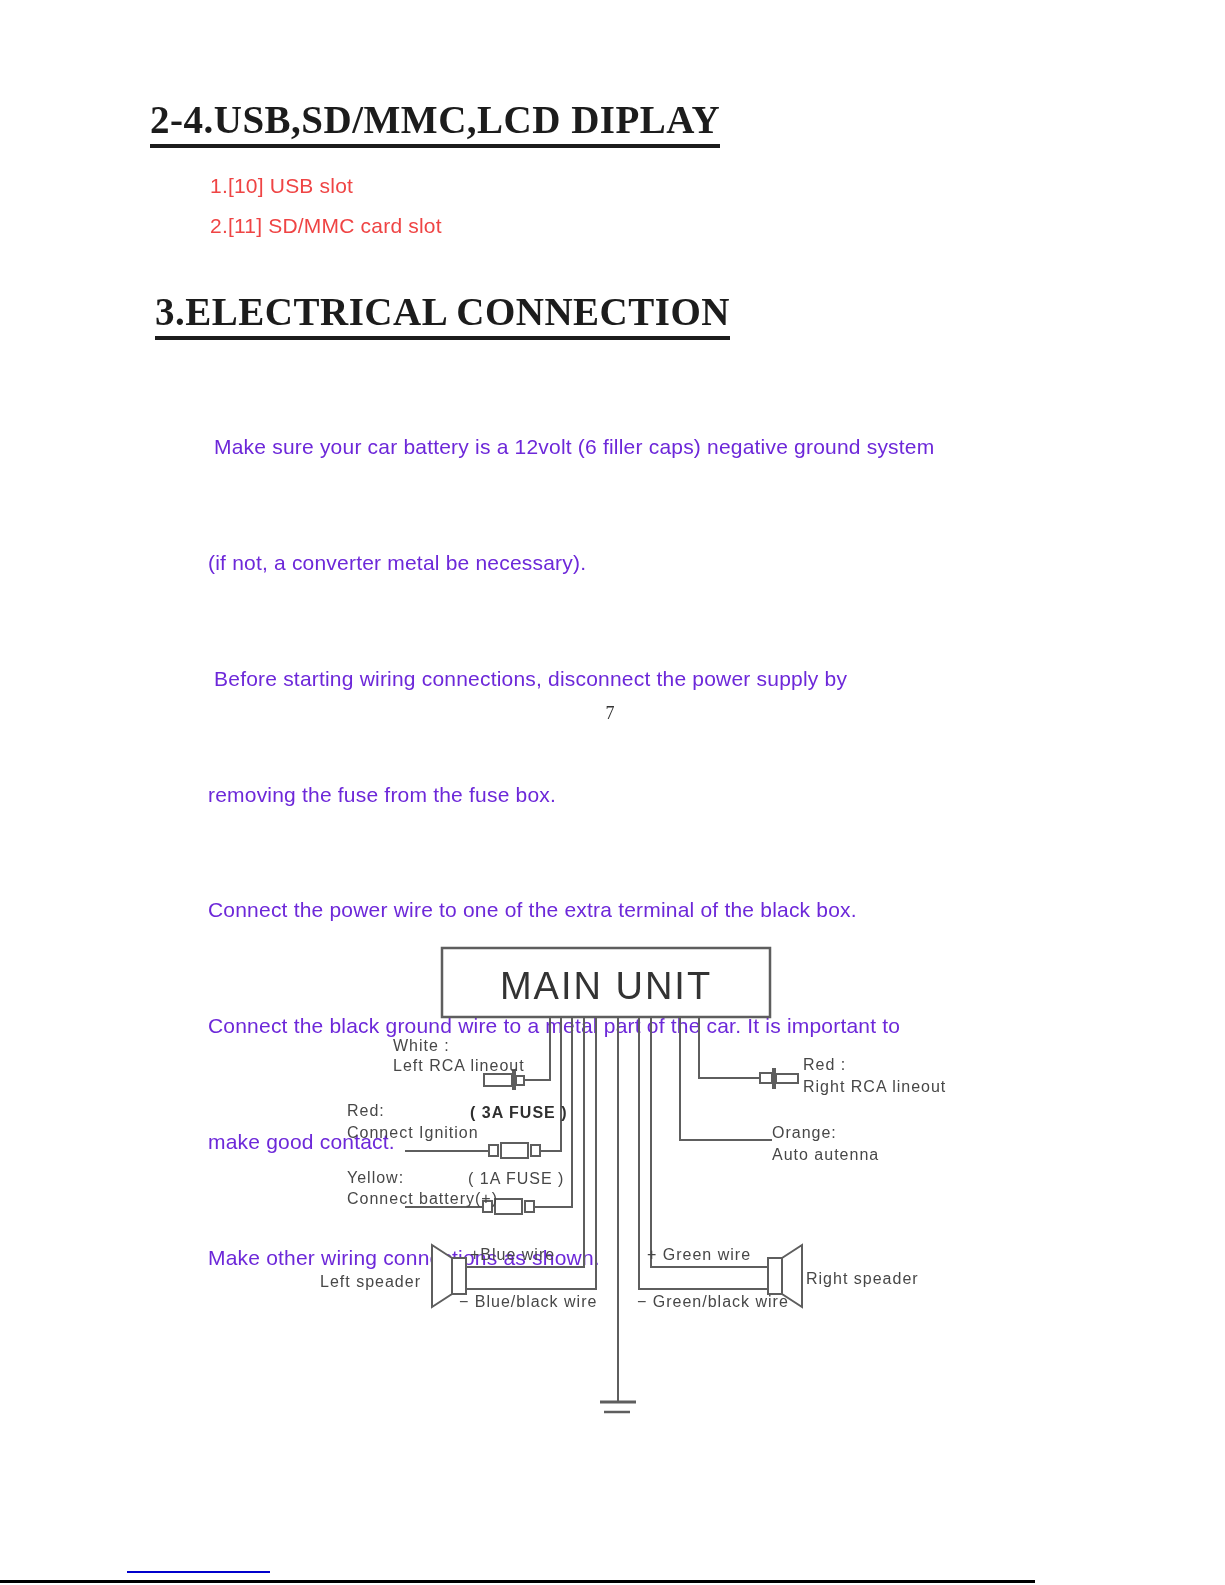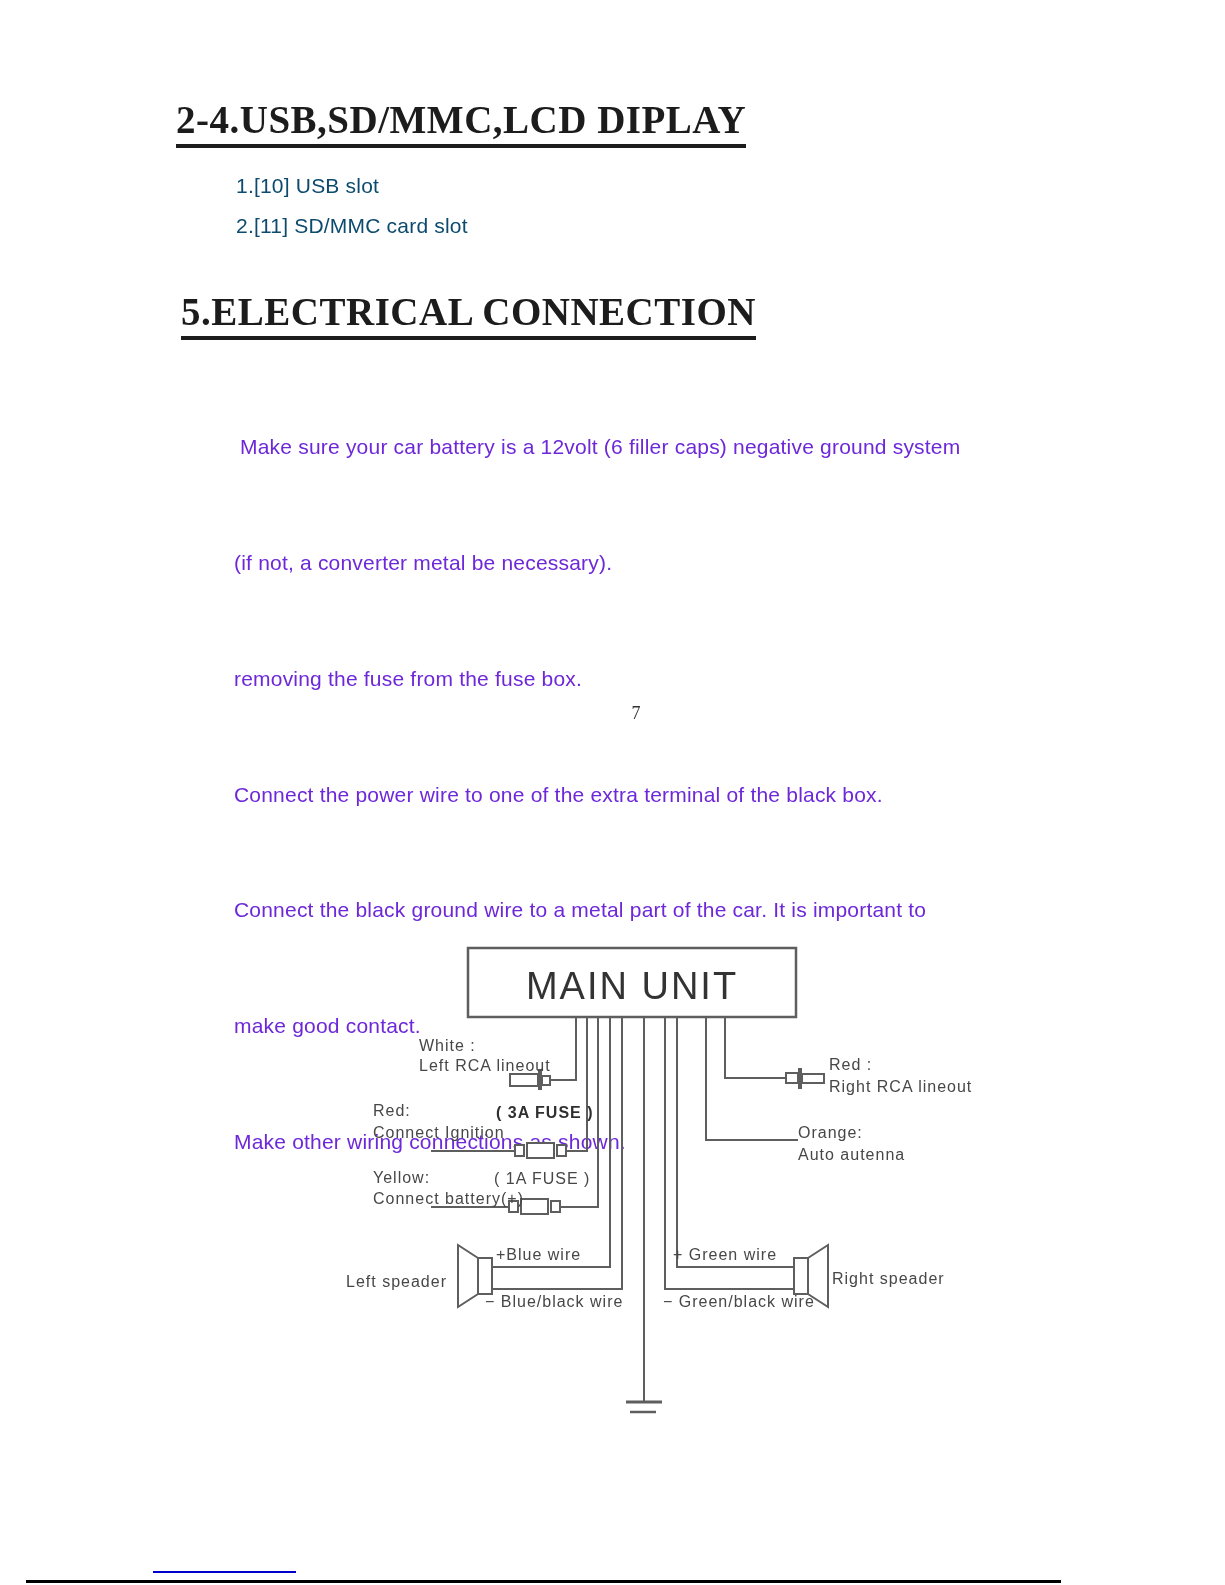--- a/index.html
+++ b/index.html
@@ -2,37 +2,36 @@
 <html><head>
 <meta charset="utf-8">
 <style>
   html,body{margin:0;padding:0;background:#ffffff;}
   #page{
     position:relative;
     width:1035px;height:1585px;
     background:#ffffff;
     font-family:"Liberation Sans",sans-serif;
     overflow:hidden;
-    margin-left:26px;
   }
   .h-serif{
     position:absolute;
     font-family:"Liberation Serif",serif;
     font-weight:bold;
     font-size:39px;
     color:#1c1c1c;
     letter-spacing:0.5px;
     border-bottom:4px solid #1c1c1c;
     padding-bottom:2px;
     line-height:1.12;
     white-space:nowrap;
   }
   .list-block{
     position:absolute;left:210px;top:166px;
-    font-size:21px;color:#0c4a6e;line-height:39.5px;
+    font-size:21px;color:#ef4444;line-height:39.5px;
     letter-spacing:0.2px;
   }
   .para-block{
     position:absolute;left:208px;top:351px;
     font-size:21px;color:#6d28d9;line-height:38.6px;
     letter-spacing:0.2px;
     white-space:pre-wrap;
   }
   .page-num{
     position:absolute;left:580px;top:703px;width:60px;
@@ -65,25 +64,26 @@
 
 <div id="page">
 
   <div class="h-serif" style="left:150px;top:98px;">2-4.USB,SD/MMC,LCD DIPLAY</div>
 
   <div class="list-block">
     <div>1.[10] USB slot</div>
     <div>2.[11] SD/MMC card slot</div>
   </div>
 
-  <div class="h-serif" style="left:155px;top:290px;">5.ELECTRICAL CONNECTION</div>
+  <div class="h-serif" style="left:155px;top:290px;">3.ELECTRICAL CONNECTION</div>
 
   <div class="para-block">
     <div> Make sure your car battery is a 12volt (6 filler caps) negative ground system</div>
     <div>(if not, a converter metal be necessary).</div>
+    <div> Before starting wiring connections, disconnect the power supply by</div>
     <div>removing the fuse from the fuse box.</div>
     <div>Connect the power wire to one of the extra terminal of the black box.</div>
     <div>Connect the black ground wire to a metal part of the car. It is important to</div>
     <div>make good contact.</div>
     <div>Make other wiring connections as shown.</div>
   </div>
 
   <div class="page-num">7</div>
 
   <svg width="1225" height="1585" viewBox="0 0 1225 1585">

